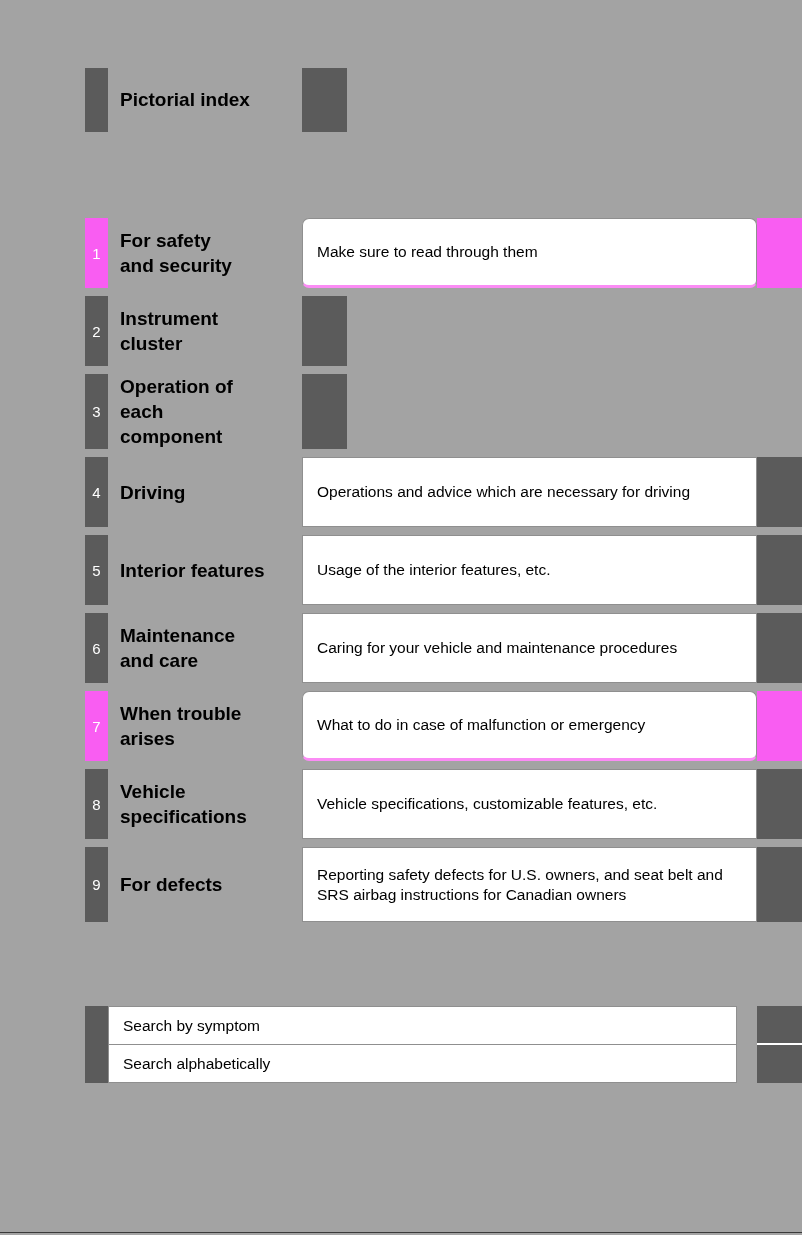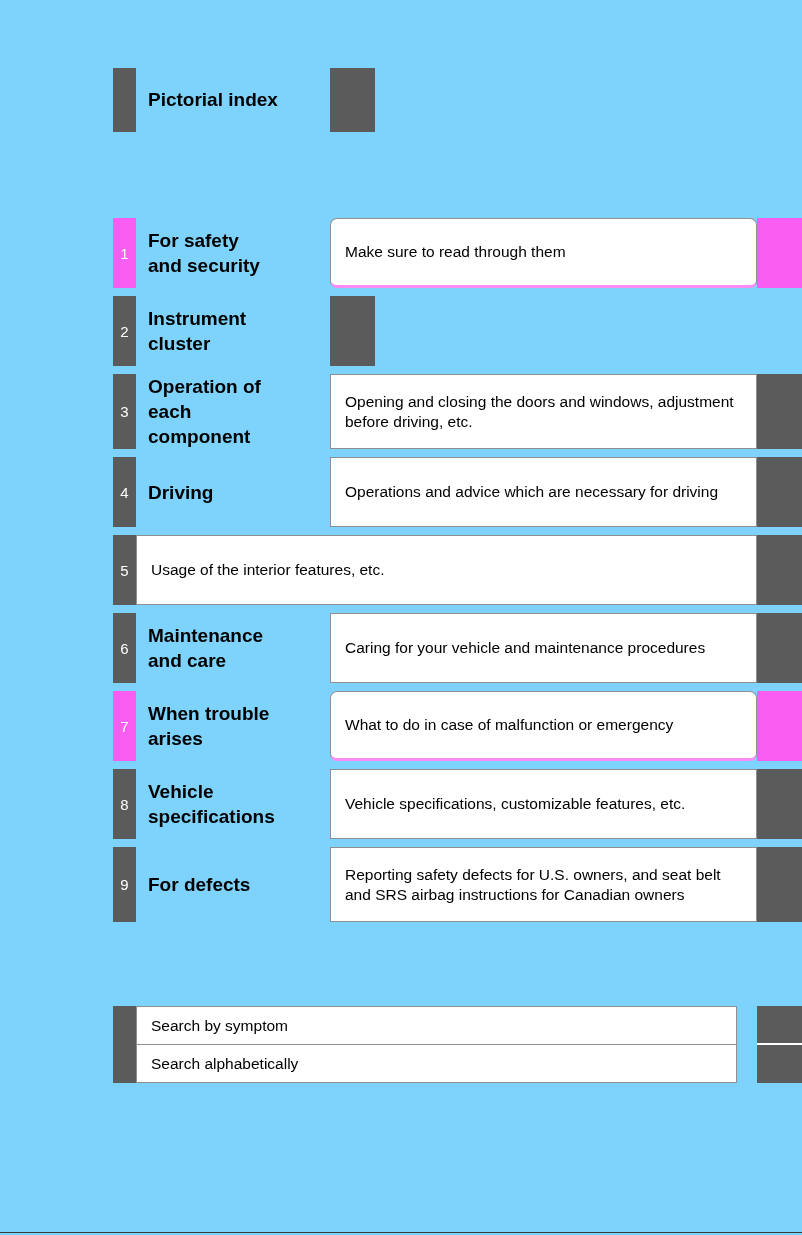--- a/index.html
+++ b/index.html
@@ -3,23 +3,22 @@
 <meta charset="utf-8">
 <style>
   * { margin: 0; padding: 0; box-sizing: border-box; }
   html, body { background: #ffffff; }
   body { font-family: "Liberation Sans", sans-serif; color: #000; }
 
   .page {
     position: relative;
     width: 802px;
     height: 1235px;
-    background: #7dd3fc;
+    background: #a3a3a3;
     overflow: hidden;
-    padding-left: 28px;
   }
 
   .content {
     margin-left: 85px;   
     padding-top: 68px;
   }
 
   .row {
     display: flex;
     align-items: stretch;
@@ -137,41 +136,39 @@
       <div class="edge gray"></div>
     </div>
 
     <div class="row section tall">
       <div class="tab gray">
         <span>3</span>
       </div>
       <div class="title">Operation of
 each
 component</div>
-      <div class="box">
-        <span>Opening and closing the doors and windows, adjustment before driving, etc.</span>
-      </div>
       <div class="edge gray"></div>
     </div>
 
     <div class="row section">
       <div class="tab gray">
         <span>4</span>
       </div>
       <div class="title">Driving</div>
       <div class="box">
         <span>Operations and advice which are necessary for driving</span>
       </div>
       <div class="edge gray"></div>
     </div>
 
     <div class="row section">
       <div class="tab gray">
         <span>5</span>
       </div>
+      <div class="title">Interior features</div>
       <div class="box">
         <span>Usage of the interior features, etc.</span>
       </div>
       <div class="edge gray"></div>
     </div>
 
     <div class="row section">
       <div class="tab gray">
         <span>6</span>
       </div>

